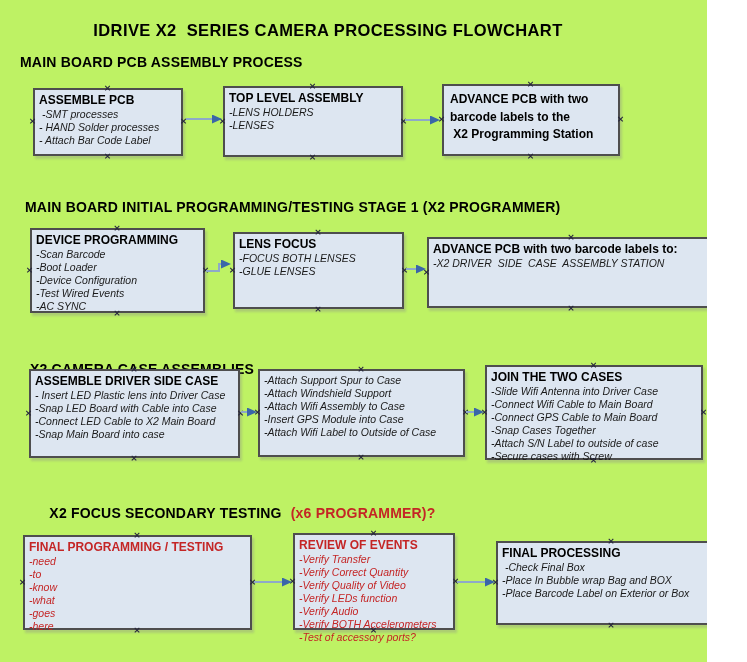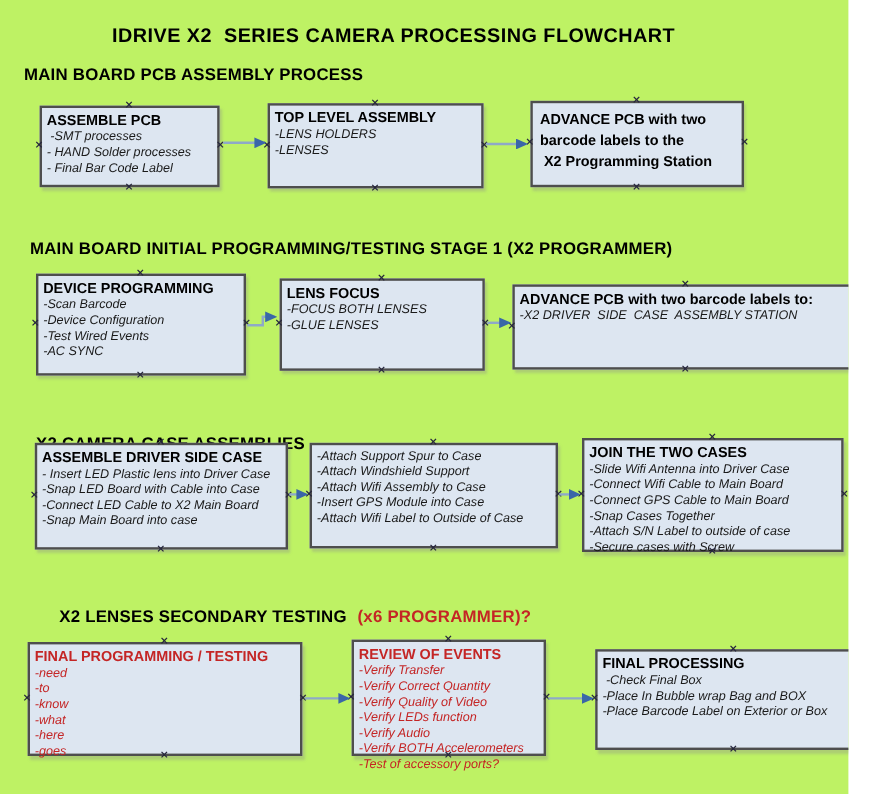--- a/index.html
+++ b/index.html
@@ -61,32 +61,32 @@
 <body>
 
 <div class="stage">
 
   <div class="main-title">IDRIVE X2  SERIES CAMERA PROCESSING FLOWCHART</div>
 
   <div class="sec-heading h1pos">MAIN BOARD PCB ASSEMBLY PROCESS</div>
   <div class="sec-heading h2pos">MAIN BOARD INITIAL PROGRAMMING/TESTING STAGE 1 (X2 PROGRAMMER)</div>
   <div class="sec-heading h3pos">X2 CAMERA CASE ASSEMBLIES</div>
   <div class="sec-heading h4pos">
-    <span>X2 LENSES SECONDARY TESTING</span><span class="redpart">(x6 PROGRAMMER)?</span>
+    <span>X2 FOCUS SECONDARY TESTING</span><span class="redpart">(x6 PROGRAMMER)?</span>
   </div>
 
   <div class="box b1">
     <span class="cp cp-t">×</span>
     <span class="cp cp-b">×</span>
     <span class="cp cp-l">×</span>
     <span class="cp cp-r">×</span>
     <div class="btitle">ASSEMBLE PCB</div>
     <div class="bitem"> -SMT processes</div>
     <div class="bitem">- HAND Solder processes</div>
-    <div class="bitem">- Final Bar Code Label</div>
+    <div class="bitem">- Attach Bar Code Label</div>
   </div>
 
   <div class="box b2">
     <span class="cp cp-t">×</span>
     <span class="cp cp-b">×</span>
     <span class="cp cp-l">×</span>
     <span class="cp cp-r">×</span>
     <div class="btitle">TOP LEVEL ASSEMBLY</div>
     <div class="bitem">-LENS HOLDERS</div>
     <div class="bitem">-LENSES</div>
@@ -102,20 +102,21 @@
     <div class="bline"> X2 Programming Station</div>
   </div>
 
   <div class="box b4">
     <span class="cp cp-t">×</span>
     <span class="cp cp-b">×</span>
     <span class="cp cp-l">×</span>
     <span class="cp cp-r">×</span>
     <div class="btitle">DEVICE PROGRAMMING</div>
     <div class="bitem">-Scan Barcode</div>
+    <div class="bitem">-Boot Loader</div>
     <div class="bitem">-Device Configuration</div>
     <div class="bitem">-Test Wired Events</div>
     <div class="bitem">-AC SYNC</div>
   </div>
 
   <div class="box b5">
     <span class="cp cp-t">×</span>
     <span class="cp cp-b">×</span>
     <span class="cp cp-l">×</span>
     <span class="cp cp-r">×</span>
@@ -174,22 +175,22 @@
   <div class="box b10 red">
     <span class="cp cp-t">×</span>
     <span class="cp cp-b">×</span>
     <span class="cp cp-l">×</span>
     <span class="cp cp-r">×</span>
     <div class="btitle">FINAL PROGRAMMING / TESTING</div>
     <div class="bitem">-need</div>
     <div class="bitem">-to</div>
     <div class="bitem">-know</div>
     <div class="bitem">-what</div>
+    <div class="bitem">-goes</div>
     <div class="bitem">-here</div>
-    <div class="bitem">-goes</div>
   </div>
 
   <div class="box b11 red">
     <span class="cp cp-t">×</span>
     <span class="cp cp-b">×</span>
     <span class="cp cp-l">×</span>
     <span class="cp cp-r">×</span>
     <div class="btitle">REVIEW OF EVENTS</div>
     <div class="bitem">-Verify Transfer</div>
     <div class="bitem">-Verify Correct Quantity</div>

